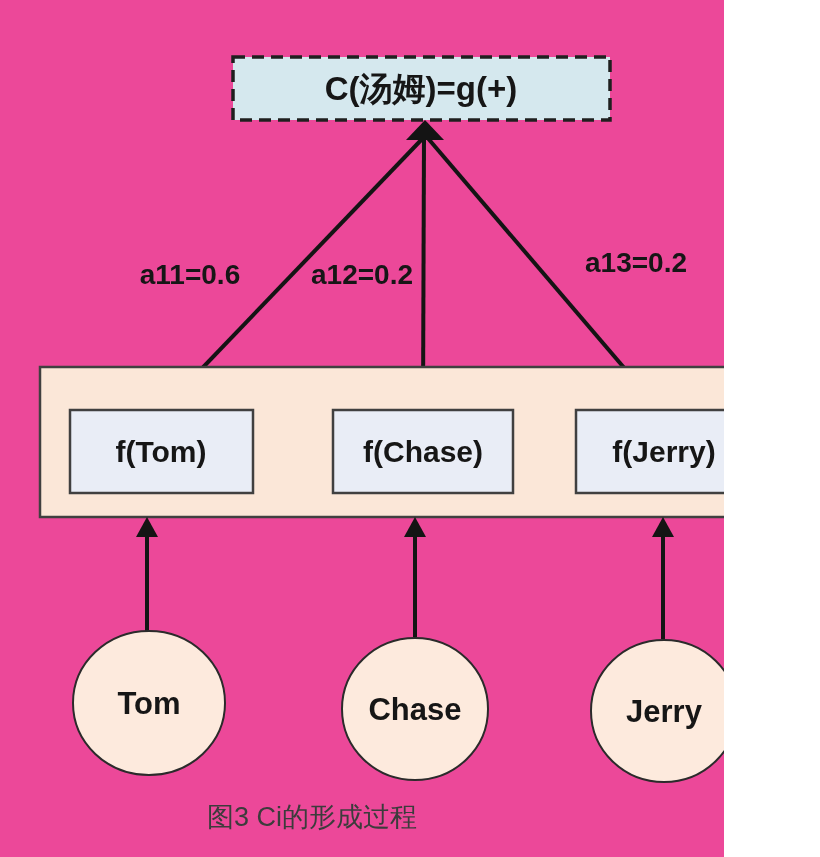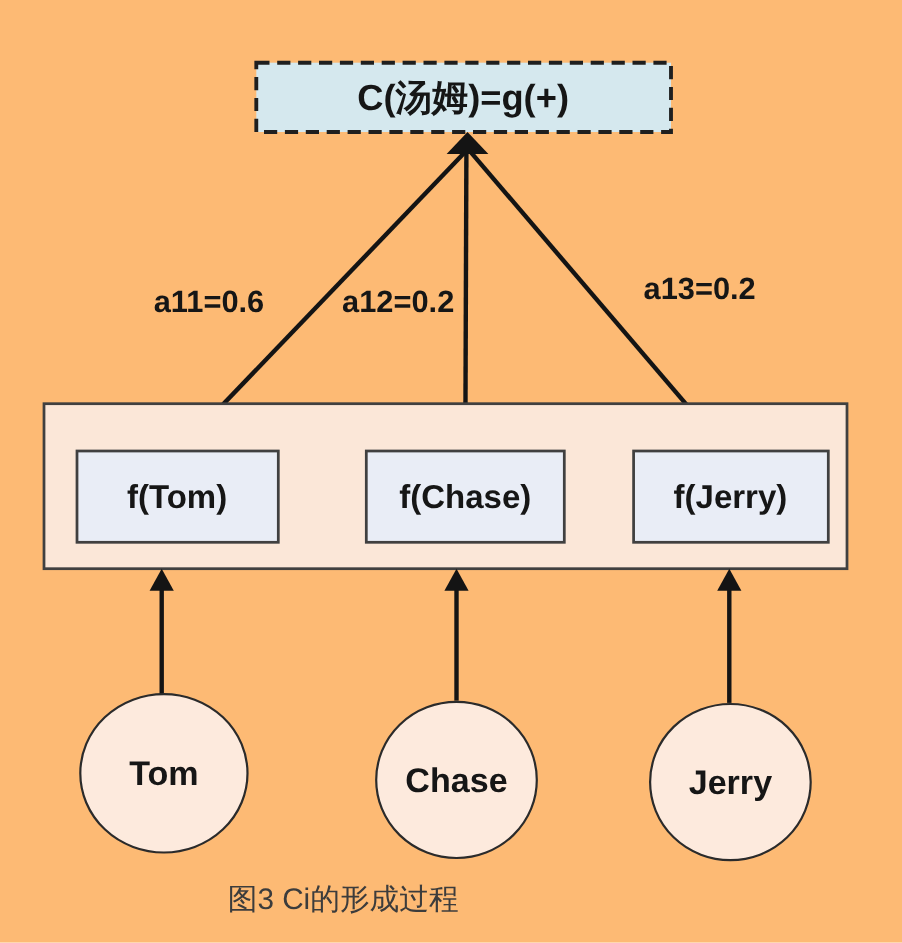--- a/index.html
+++ b/index.html
@@ -3,23 +3,23 @@
 <meta charset="utf-8">
 <style>
   html, body {
     margin: 0;
     padding: 0;
     background: #ffffff;
     font-family: "Liberation Sans", "DejaVu Sans", sans-serif;
   }
   .page {
     position: relative;
-    width: 820px;
+    width: 724px;
     height: 857px;
-    background: #fdba74;
+    background: #ec4899;
     overflow: hidden;
   }
   svg { display: block; }
   .node-text {
     font-family: "Liberation Sans", "DejaVu Sans", sans-serif;
     font-weight: bold;
     fill: #161616;
   }
   .edge-label {
     font-family: "Liberation Sans", "DejaVu Sans", sans-serif;

